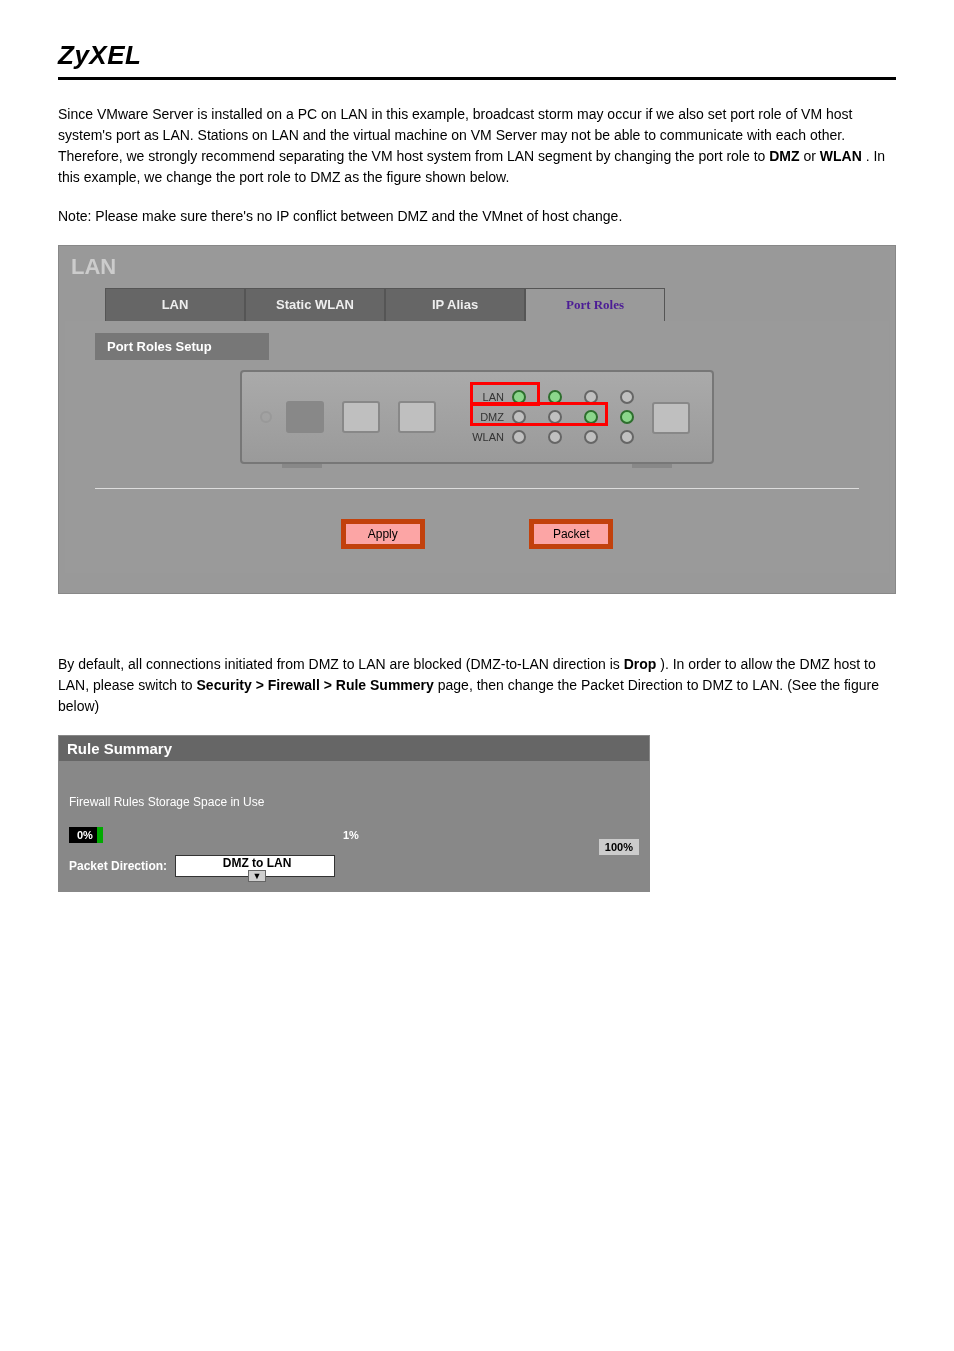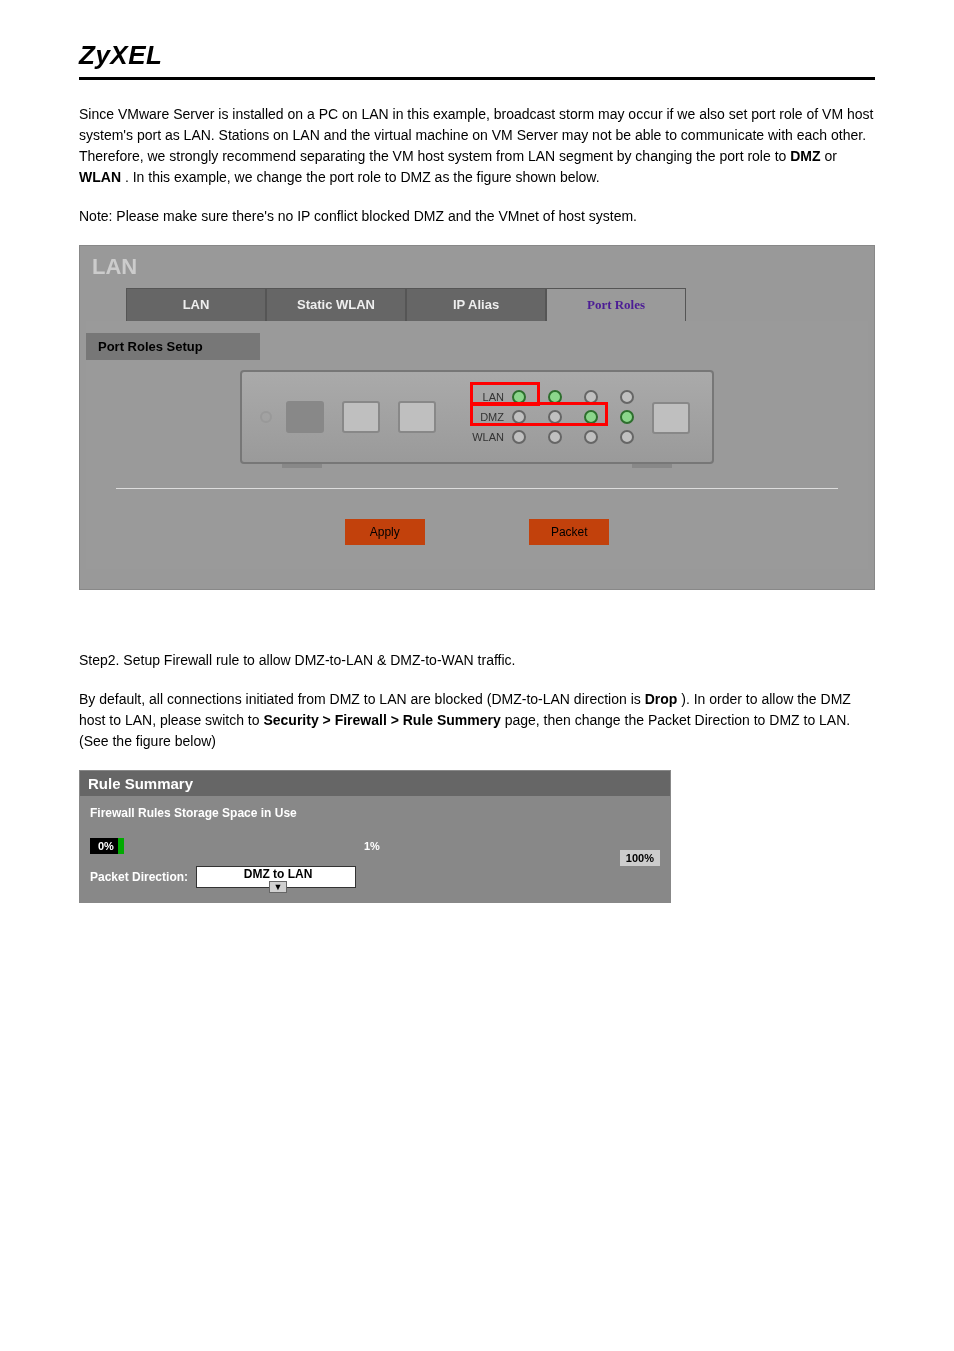--- a/index.html
+++ b/index.html
@@ -6,21 +6,21 @@
   margin: 0;
   padding: 0;
   font-family: Arial, sans-serif;
   background: #fff;
   color: #000;
 }
 .page {
   width: 954px;
   margin: 0 auto;
   background: #fff;
-  padding: 40px 79px;
+  padding: 40px 58px;
   box-sizing: border-box;
 }
 .header {
   border-bottom: 3px solid #000;
   padding-bottom: 6px;
   margin-bottom: 24px;
 }
 .brand {
   font-size: 26px;
   font-weight: 900;
@@ -66,24 +66,25 @@
   background: #9a9a9a;
   color: #4c1d95;
   font-family: Liberation Serif, serif;
 }
 .tab-body {
   background: #9a9a9a;
   padding: 12px 0 24px 0;
 }
 .panel-label {
   background: #777;
-  color: #000000;
+  color: #ffffff;
   font-size: 13px;
   font-weight: 700;
   padding: 6px 12px;
+  margin-left: 30px;
   width: 150px;
 }
 .device {
   margin: 10px auto 0 auto;
   width: 470px;
   height: 90px;
   border: 2px solid #777;
   border-radius: 4px;
   background: linear-gradient(#aaa,#9a9a9a);
   position: relative;
@@ -124,42 +125,42 @@
 }
 .red-box2 {
   position: absolute; border: 3px solid red;
   left: 228px; top: 30px; width: 132px; height: 18px;
 }
 .slot-right { position:absolute; right:18px; top:30px; }
 .stand { width:40px; height:4px; background:#888; position:absolute; bottom:-6px;}
 .btn-row { text-align:center; margin-top:30px; }
 .btn {
   display:inline-block; min-width:54px;
-  background:#c2410c; border:3px solid #c2410c;
+  background:#fca5a5; border:5px solid #c2410c;
   font-size:12px; padding:3px 10px; margin:0 50px;
   cursor:pointer; color:#000;
 }
 .hr-light { border:none; border-top:1px solid #ddd; margin:24px 30px 0 30px;}
 
 
 .shot2 {
   border: 1px solid #888;
   width: 590px;
   background: #666;
   margin: 12px 0 0 0;
 }
 .rule-head {
   color:#fff; font-size:15px; font-weight:700;
   padding:4px 8px;
 }
 .rule-body {
   background:#888; color:#fff;
   padding:10px 10px 14px 10px;
 }
-.rule-label { font-size:12px; font-weight:700; margin-bottom:6px; }
+.rule-label { font-size:12px; font-weight:400; margin-bottom:6px;margin-top:24px; }
 .bar-row { display:flex; align-items:center; font-size:11px; font-weight:700; }
 .bar-left { background:#000; color:#fff; padding:2px 4px 2px 8px;}
 .bar-left-g { width:6px; height:16px; background:#0a0;}
 .bar-mid { flex:1; text-align:center; padding:2px 0;}
 .bar-right { background:#ccc; color:#000; padding:2px 6px;margin-top:24px;}
 .pkdir-row { display:flex; align-items:center; font-size:12px; font-weight:700; color:#fff;}
 .pkdir-select {
   background:#fff; color:#000; font-size:12px;
   width:150px; height:20px; margin-left:8px;
   border:1px solid #333;
@@ -185,21 +186,21 @@
   </div>
 
   <div class="body-text">
     <p>
       <span>Since VMware Server is installed on a PC on LAN in this example, broadcast storm may occur if we also set port role of VM host system's port as LAN. Stations on LAN and the virtual machine on VM Server may not be able to communicate with each other. Therefore, we strongly recommend separating the VM host system from LAN segment by changing the port role to </span>
       <span class="para-strong">DMZ</span>
       <span> or </span>
       <span class="para-strong">WLAN</span>
       <span>. In this example, we change the port role to DMZ as the figure shown below.</span>
     </p>
-    <p>Note: Please make sure there's no IP conflict blocked DMZ and the VMnet of host system.</p>
+    <p>Note: Please make sure there's no IP conflict between DMZ and the VMnet of host change.</p>
   </div>
 
   <div class="shot">
     <div class="shot-title">LAN</div>
     <div class="tabs">
       <div class="tab">LAN</div>
       <div class="tab">Static WLAN</div>
       <div class="tab">IP Alias</div>
       <div class="tab active">Port Roles</div>
     </div>
@@ -237,21 +238,20 @@
       </div>
       <hr class="hr-light">
       <div class="btn-row">
         <span class="btn">Apply</span>
         <span class="btn">Packet</span>
       </div>
     </div>
   </div>
 
   <div class="body-text gap-top">
-    <p>Step2. Setup Firewall rule to allow DMZ-to-LAN &amp; DMZ-to-WAN traffic.</p>
     <p>
       <span>By default, all connections initiated from DMZ to LAN are blocked (DMZ-to-LAN direction is </span>
       <span class="para-strong">Drop</span>
       <span>). In order to allow the DMZ host to LAN, please switch to </span>
       <span class="para-strong">Security &gt; Firewall &gt; Rule Summery</span>
       <span> page, then change the Packet Direction to DMZ to LAN. (See the figure below)</span>
     </p>
   </div>
 
   <div class="shot2">

